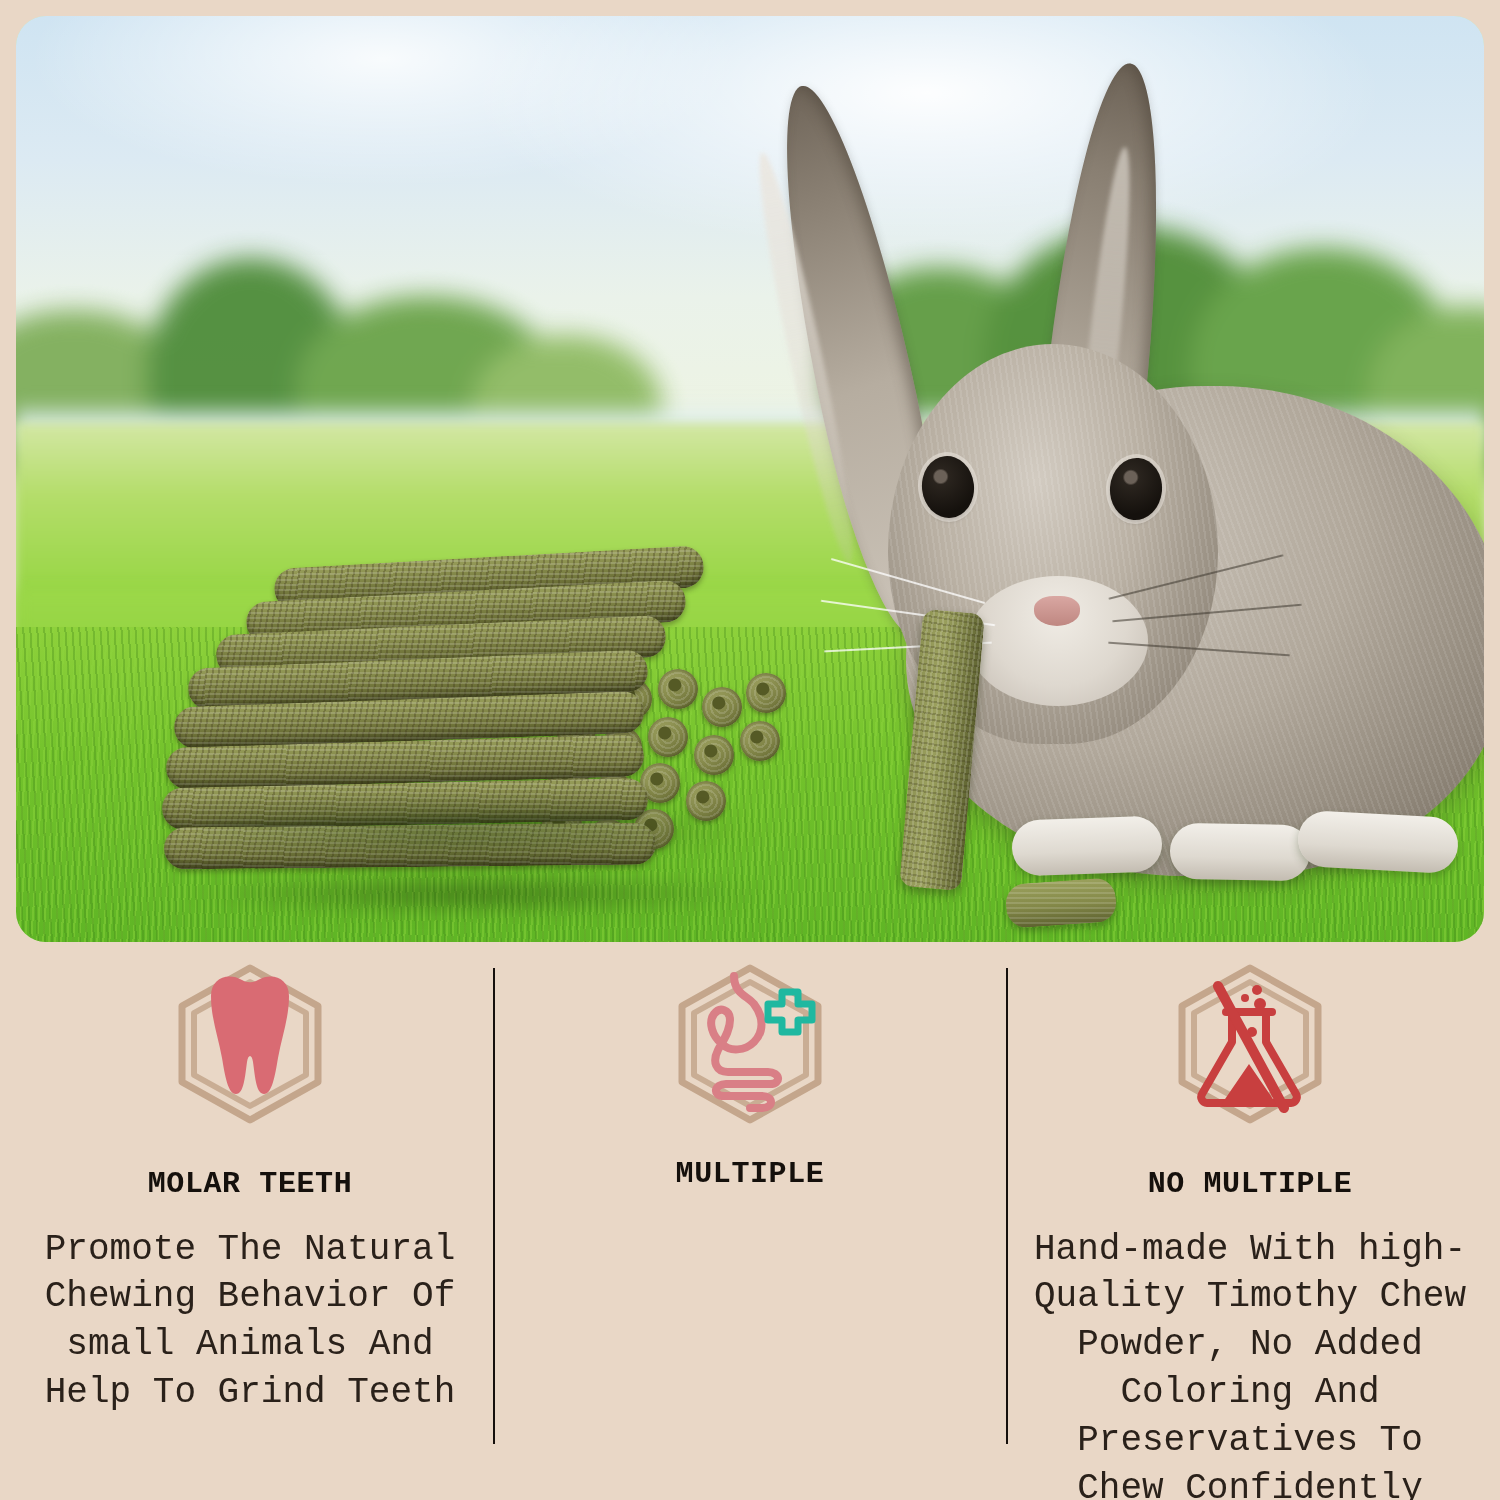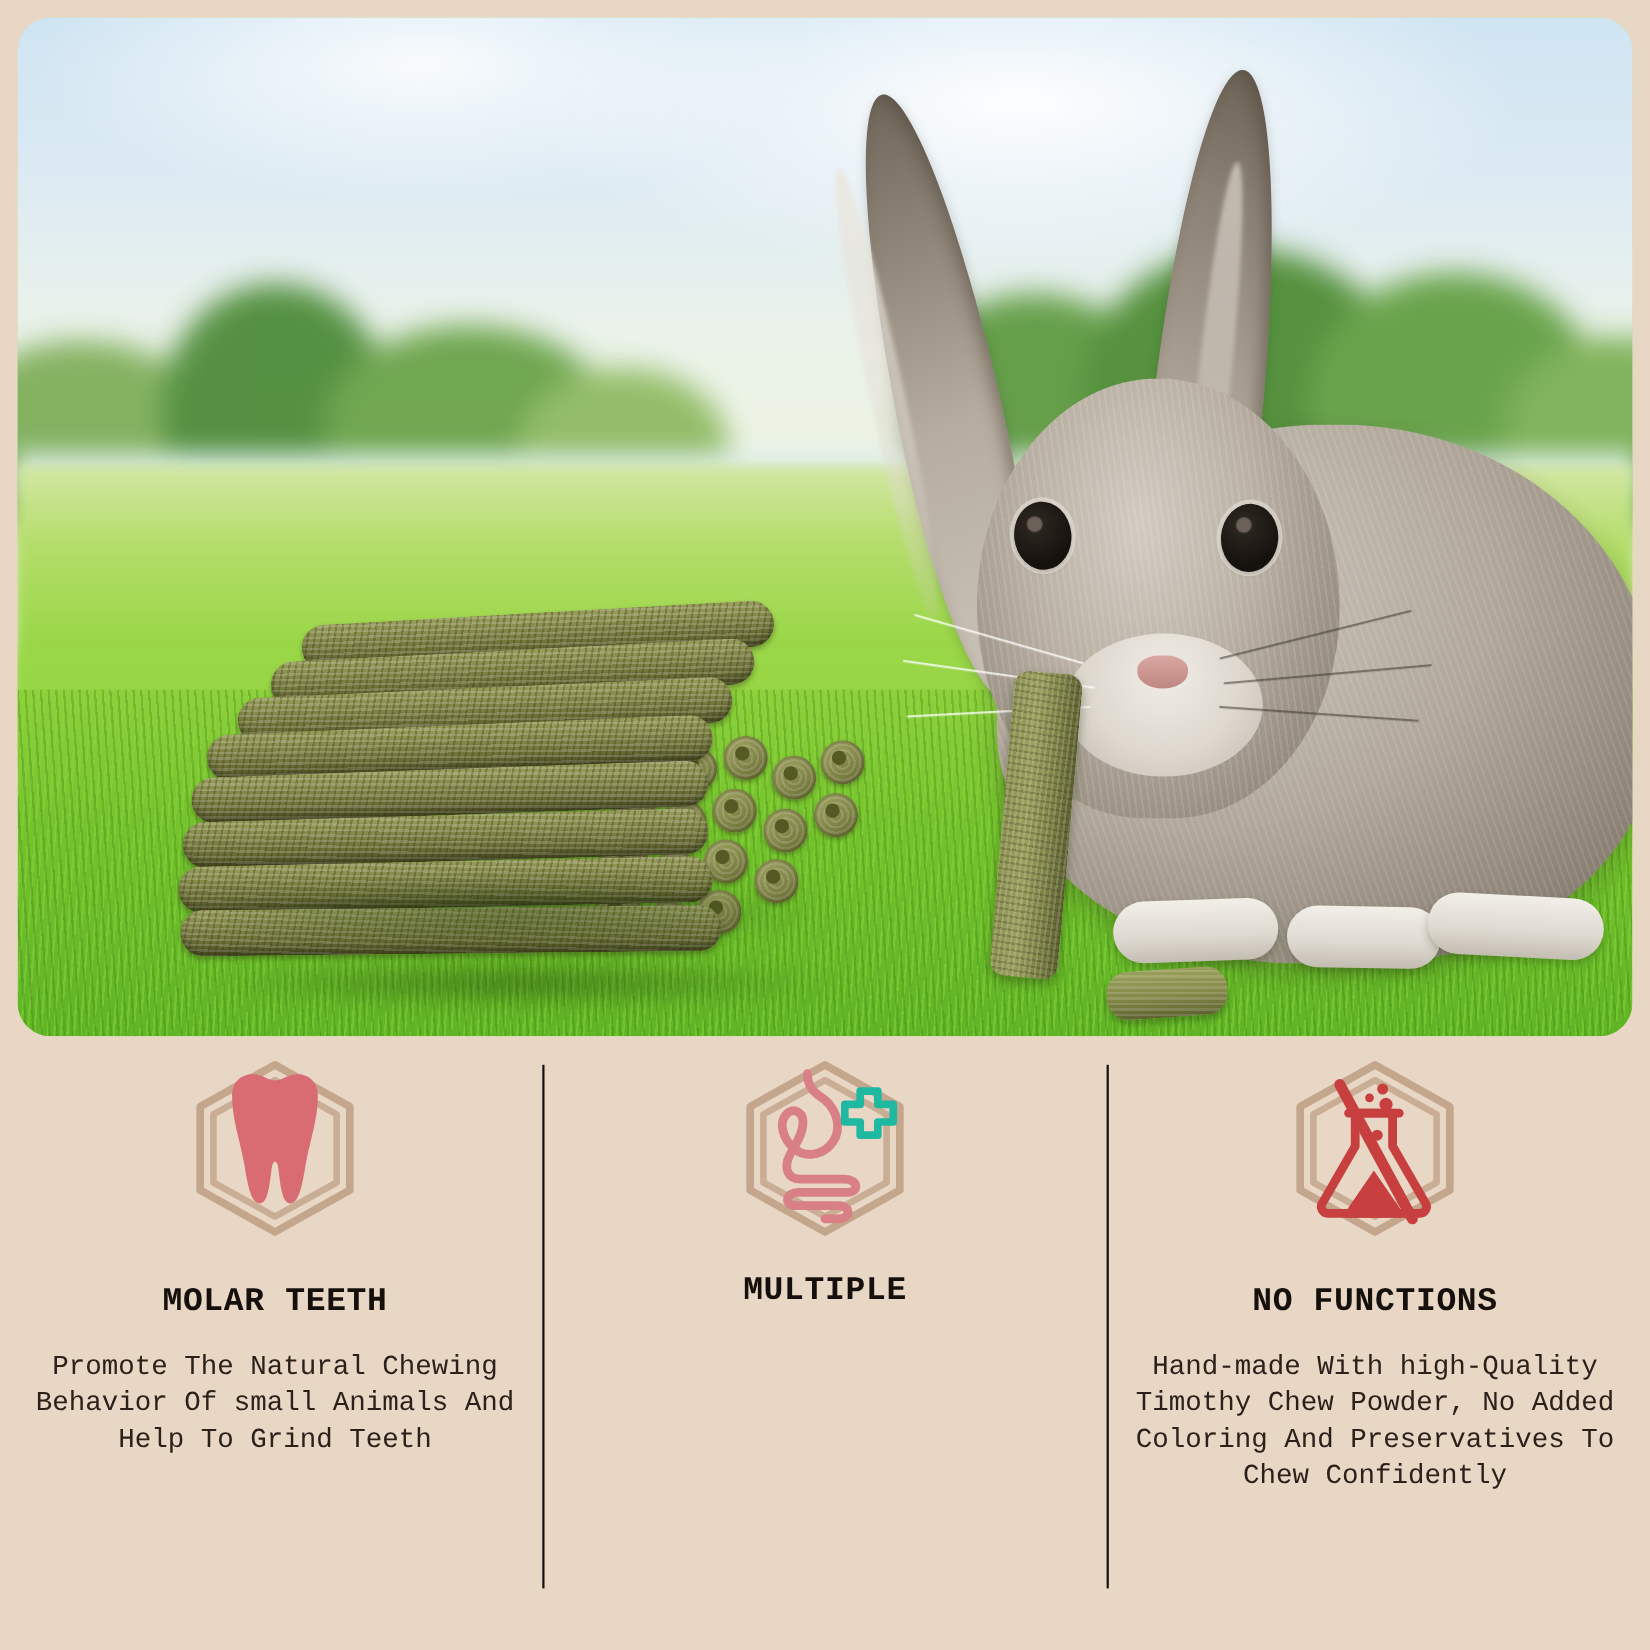--- a/index.html
+++ b/index.html
@@ -226,21 +226,21 @@
 
   .feat-title {
     font-weight:bold;
     font-size:30px;
     letter-spacing:.6px;
     color:#15100c;
     line-height:1.12;
     margin-top:8px;
   }
   .feat-body {
-    font-size:25px;
+    font-size:36px;
     line-height:1.33;
     color:#2a211a;
     margin-top:24px;
     font-weight:400;
   }
   .col-gi .feat-title { margin-top:-2px; }
 </style>
 </head>
 <body>
 
@@ -381,16 +381,16 @@
 
         <path d="M82 52 h34 v30 l30 52 a6 6 0 0 1 -5 9 h-84 a6 6 0 0 1 -5 -9 l30 -52 z" fill="none" stroke="#c83f3f" stroke-width="8" stroke-linejoin="round"></path>
 
         <path d="M99 104 l26 38 a3 3 0 0 1 -2 5 h-48 a3 3 0 0 1 -2 -5 z" fill="#c83f3f"></path>
 
         <path d="M76 52 h46" stroke="#c83f3f" stroke-width="8" stroke-linecap="round"></path>
 
         <path d="M68 26 L134 148" stroke="#c83f3f" stroke-width="10" stroke-linecap="round"></path>
       </svg>
     </div>
-    <div class="feat-title">NO FUNCTIONS</div>
+    <div class="feat-title">NO MULTIPLE</div>
     <div class="feat-body">Hand-made With high-Quality Timothy Chew Powder, No Added Coloring And Preservatives To Chew Confidently</div>
   </div>
 </div>
 
 </body></html>

